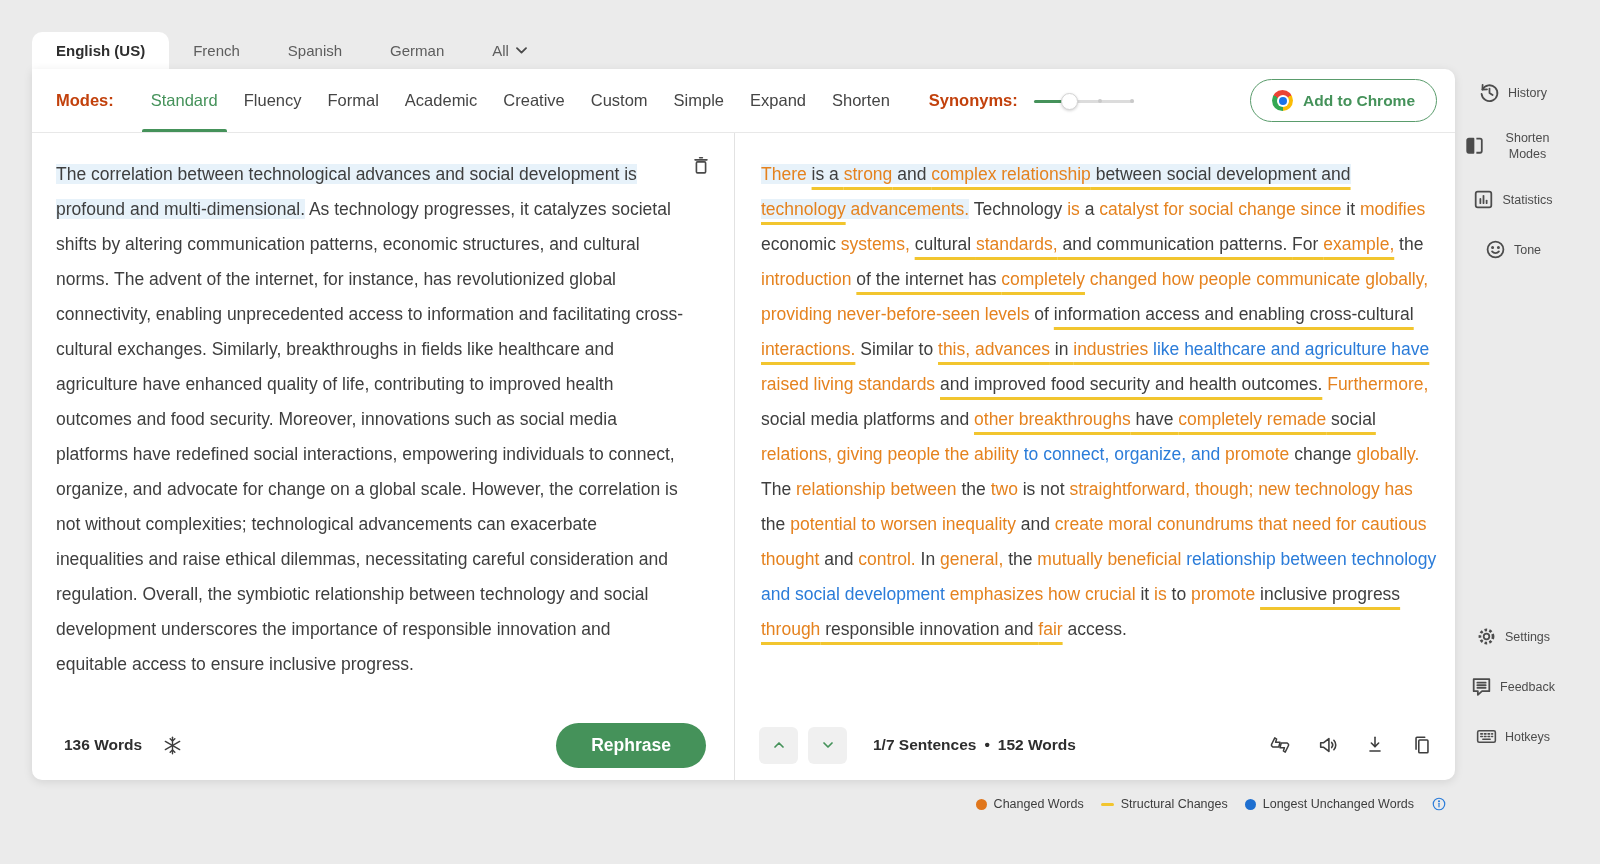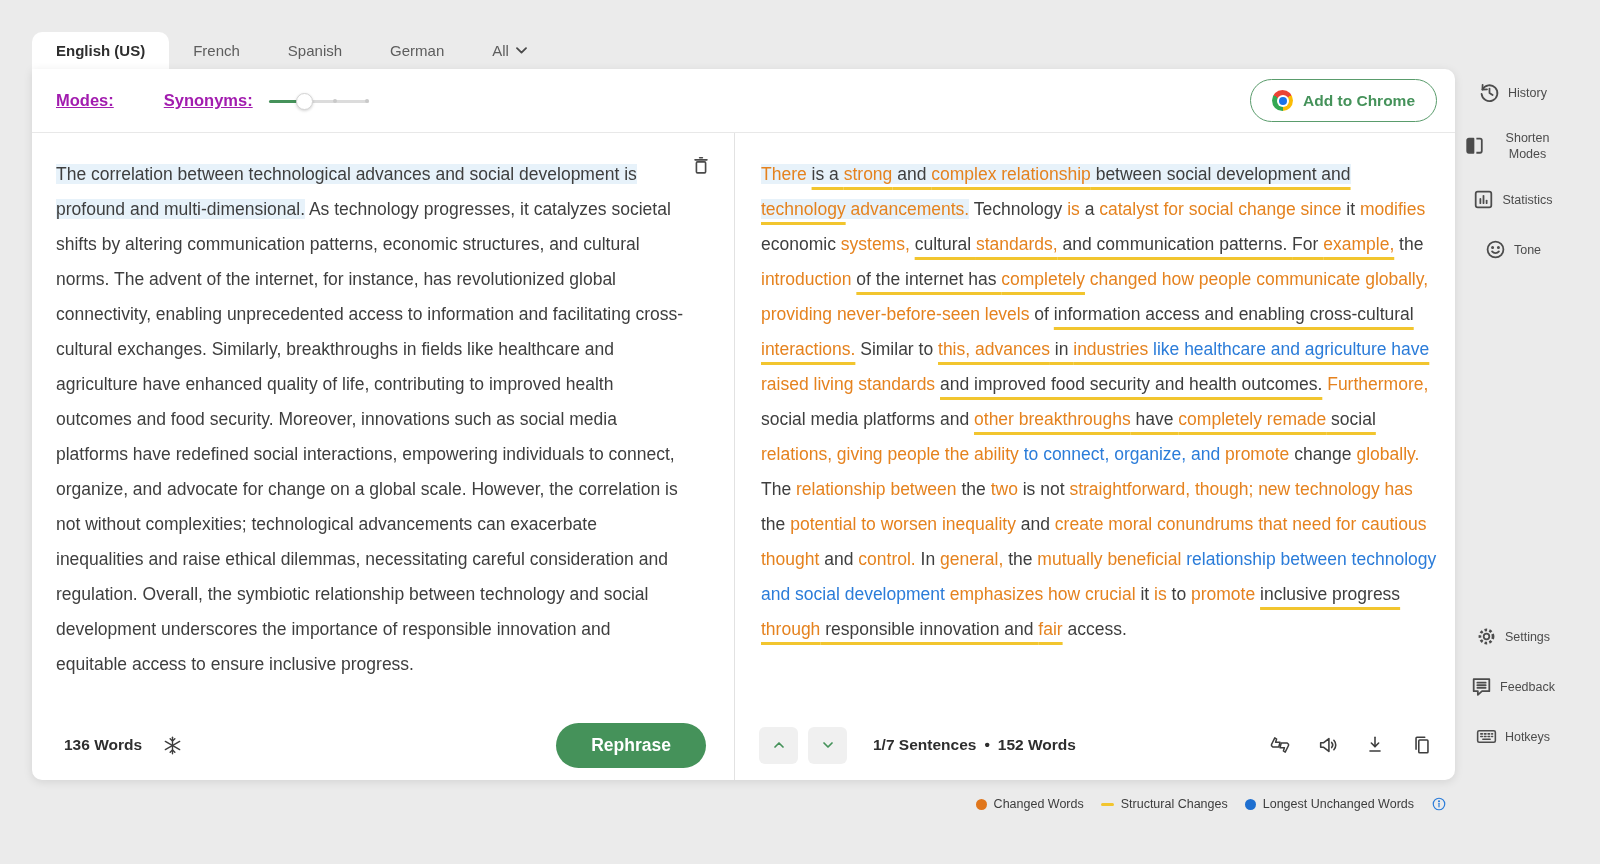--- a/index.html
+++ b/index.html
@@ -15,21 +15,21 @@
   .tab{padding:10px 24px; font-size:15px; color:var(--muted); display:flex; align-items:center; gap:7px; cursor:pointer;}
   .tab.active{background:#fff; border-radius:10px 10px 0 0; color:#2e2e2e; font-weight:700;align-items:flex-end;}
   .tab .chev{display:inline-flex; color:#4a4a4a;}
 
   
   .card{position:absolute; left:32px; top:69px; width:1423px; height:711px; background:#fff;
         border-radius:0 10px 10px 10px; box-shadow:0 2px 10px rgba(0,0,0,.10);}
 
   
   .toolbar{position:relative; display:flex; align-items:center; height:64px; padding:0 18px 0 24px; border-bottom:1px solid #e8e8e8;}
-  .modes-label,.synonyms-label{font-weight:700; font-size:16.5px; color:#a21caf;text-decoration:underline;}
+  .modes-label,.synonyms-label{font-weight:700; font-size:16.5px; color:#c2410c;}
   .modes-label{margin-right:24px;}
   .modes{display:flex; height:100%;}
   .mode{position:relative; display:flex; align-items:center; font-size:16.5px; color:#454545; padding:0 13px; cursor:pointer;}
   .mode.active{color:var(--green); font-weight:500;}
   .mode.active::after{content:""; position:absolute; left:4px; right:4px; bottom:0; height:3px; background:var(--green); border-radius:2px 2px 0 0;}
   .synonyms{display:flex; align-items:center; margin-left:26px; gap:16px;}
   .slider{position:relative; width:100px; height:18px; cursor:pointer;}
   .slider-track{position:absolute; top:8px; left:0; right:0; height:3px; background:#dcdcdc; border-radius:2px;}
   .slider-tick{position:absolute; top:7.5px; width:4px; height:4px; border-radius:50%; background:#c9c9c9;}
   .slider-fill{position:absolute; top:8px; left:0; height:3px; background:var(--green); border-radius:2px;}
@@ -107,20 +107,31 @@
             <path d="M1 1.2 5.5 5.6 10 1.2"></path>
           </svg>
         </span>
       </div>
     </div>
 
   <div class="card">
 
     <div class="toolbar">
       <span class="modes-label">Modes:</span>
+      <div class="modes">
+          <div class="mode active">Standard</div>
+          <div class="mode">Fluency</div>
+          <div class="mode">Formal</div>
+          <div class="mode">Academic</div>
+          <div class="mode">Creative</div>
+          <div class="mode">Custom</div>
+          <div class="mode">Simple</div>
+          <div class="mode">Expand</div>
+          <div class="mode">Shorten</div>
+        </div>
       <div class="synonyms">
         <span class="synonyms-label">Synonyms:</span>
         <div class="slider">
           <div class="slider-track"></div>
           <div class="slider-tick" style="left:64%"></div>
           <div class="slider-tick" style="right:0"></div>
           <div class="slider-fill" id="slider-fill" style="width: 35%;"></div>
           <div class="slider-thumb" id="slider-thumb" style="left: calc(35% - 8px);"></div>
         </div>
       </div>

